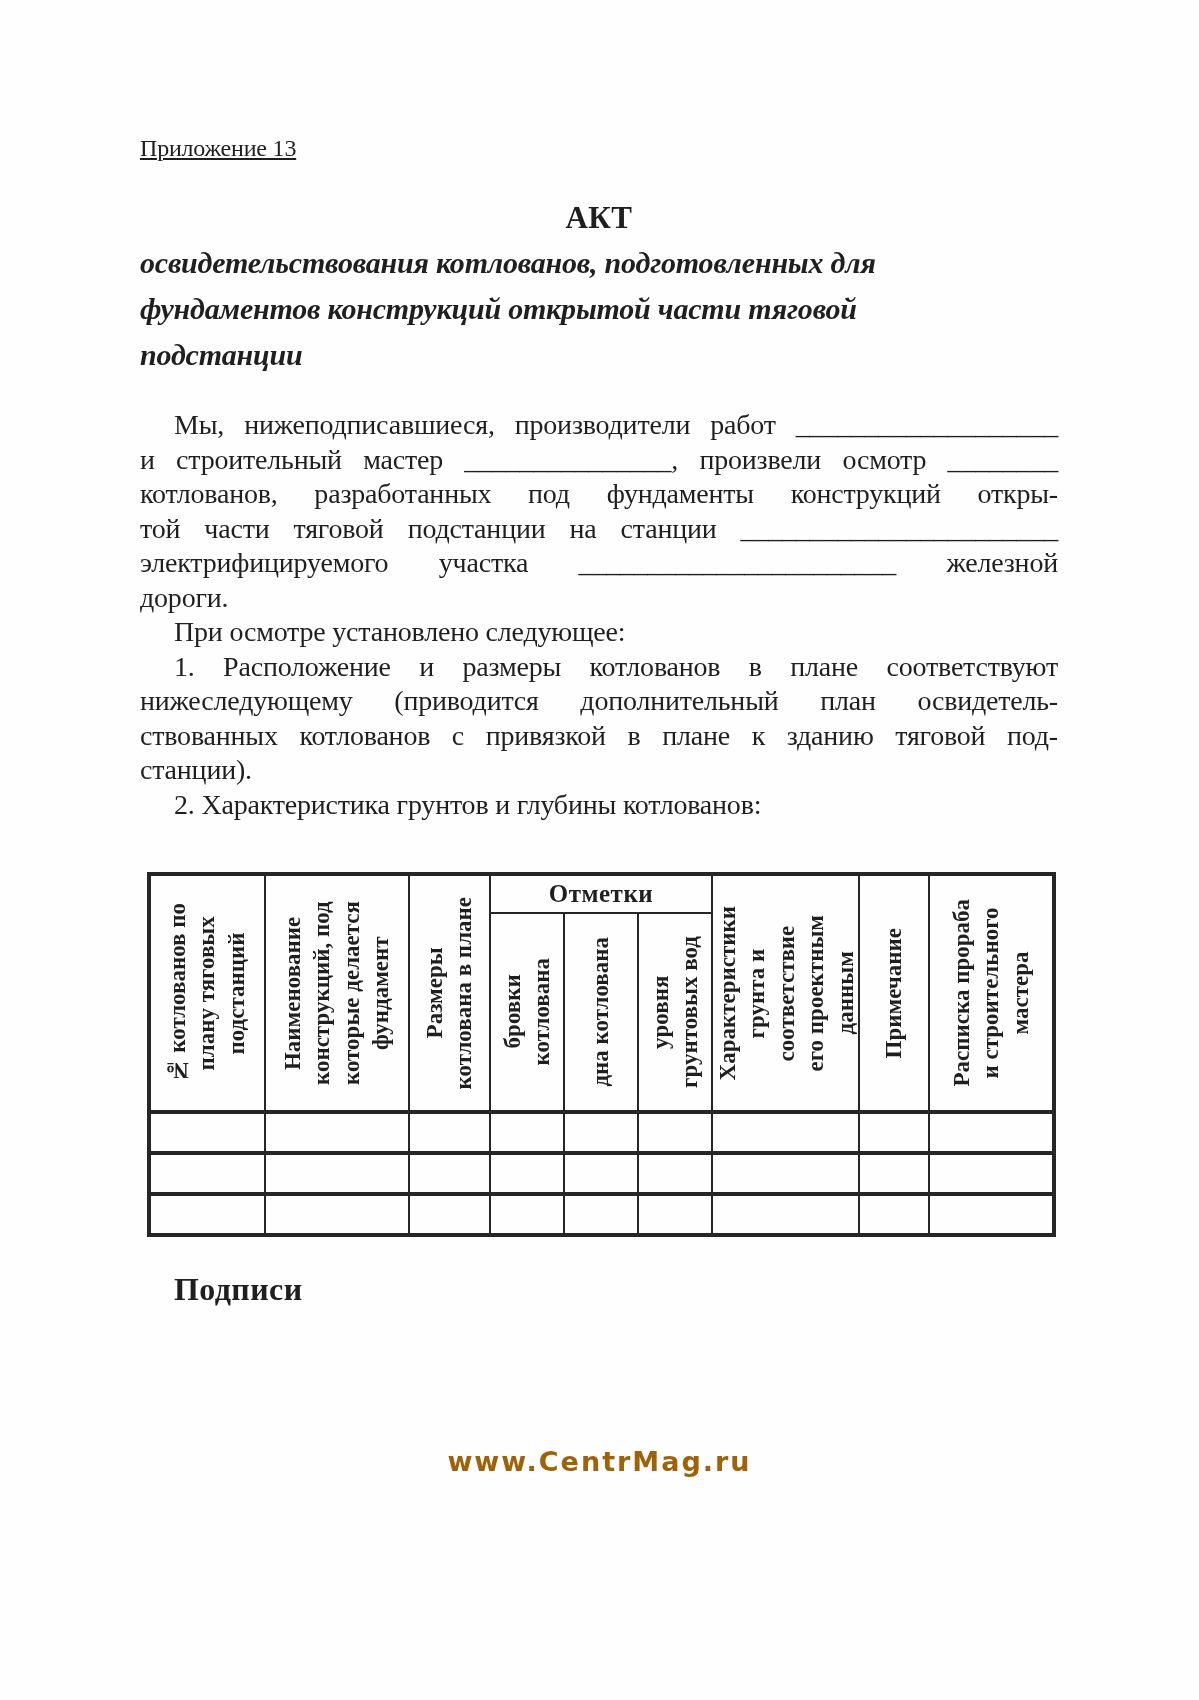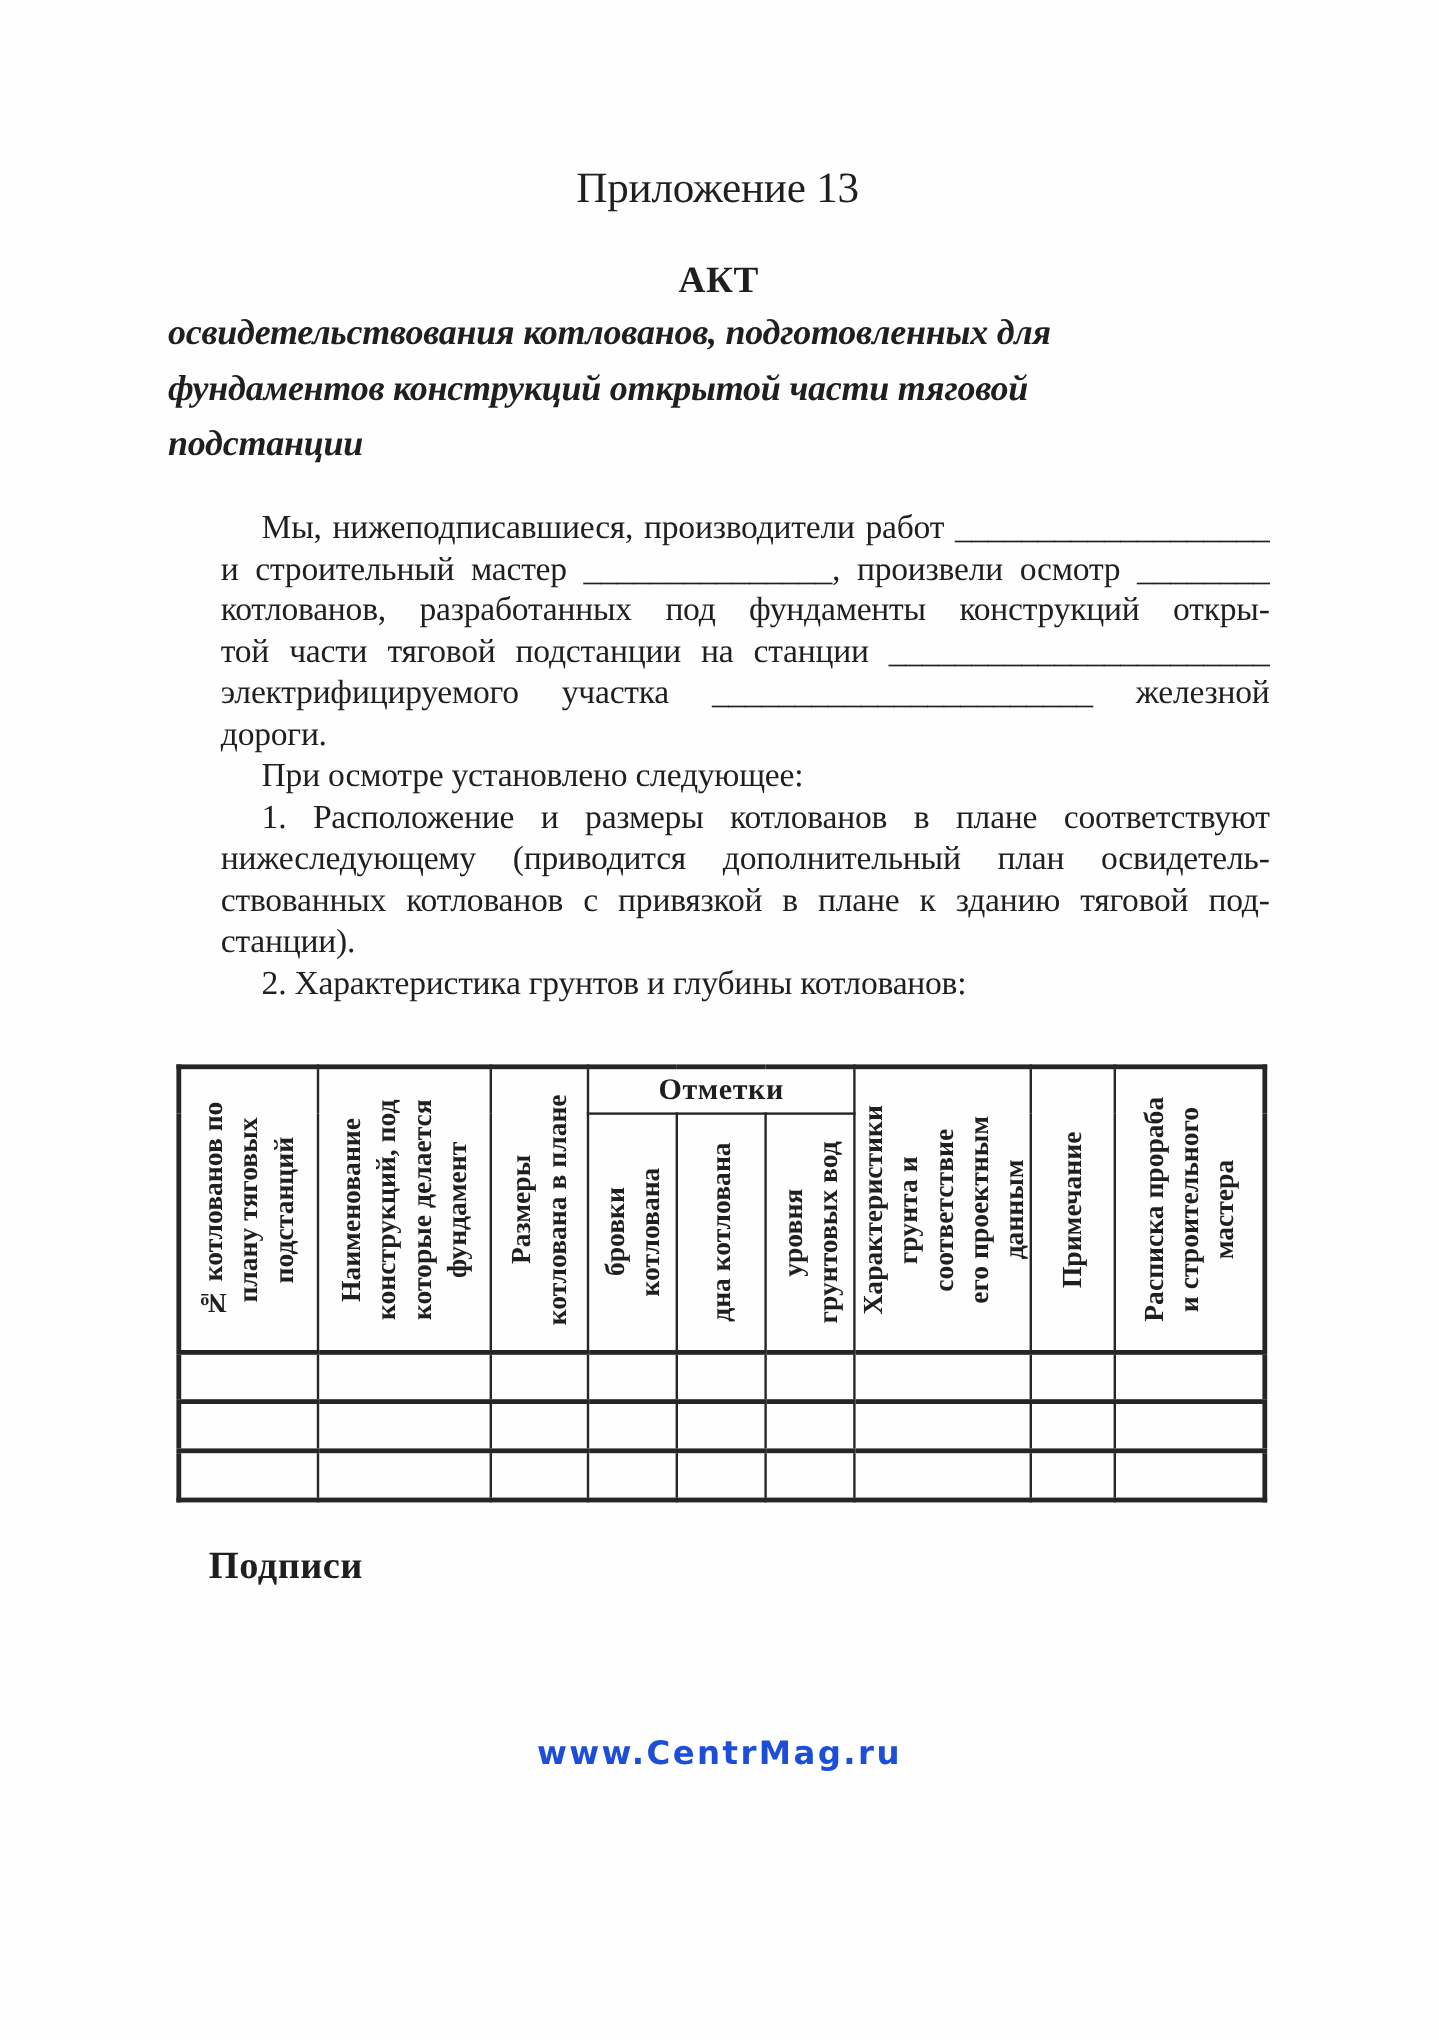--- a/index.html
+++ b/index.html
@@ -3,25 +3,25 @@
 <meta charset="utf-8">
 <style>
   html,body{margin:0;padding:0;}
   body{background:#ffffff;width:1199px;height:1700px;overflow:hidden;}
   .page{
     position:relative;width:1199px;height:1700px;background:#fefefe;
     font-family:"Liberation Serif", serif;color:#1f1f1f;
     letter-spacing:-0.2px;
   }
   .content{position:absolute;left:140px;top:135px;width:918px;}
-  .appendix{text-align:center;font-size:36px;padding-right:2px;}
+  .appendix{text-align:left;font-size:24px;padding-right:2px;text-decoration:underline;}
   .act-title{text-align:center;font-weight:700;font-size:31px;margin-top:38px;letter-spacing:0.5px;}
   .doc-title{ text-align:left;font-weight:700;font-size:30px;line-height:46px;margin-top:4px;font-style:italic;}
   .date-line{margin-top:24px;font-size:28px;text-indent:34px;letter-spacing:0.3px;}
-  .para{margin-top:30px;font-size:28px;line-height:34.5px;margin-left:44px;}
+  .para{margin-top:30px;font-size:28px;line-height:34.5px;}
   .line{white-space:nowrap;}
   .line.fill{white-space:normal;text-align:justify;text-align-last:justify;}
   .line.ind{text-indent:34px;}
   
   .grid-wrap{margin-top:50px;margin-left:7px;}
   table.grid{border-collapse:collapse;table-layout:fixed;width:905px;border:4px solid #262626;}
   table.grid th, table.grid td{border:2px solid #262626;padding:0;}
   tr.group-row th{height:36px;font-size:25px;font-weight:700;letter-spacing:0.5px;}
   tr.sub-row th{height:196px;vertical-align:middle;}
   th.tallhead{vertical-align:middle;}
@@ -165,14 +165,14 @@
               <td></td>
           <td></td>
         </tr>
       </tbody>
         </table>
     </div>
 
     <div class="signatures">Подписи</div>
   </div>
 
-  <div class="watermark" style="color: #1d4ed8;">www.CentrMag.ru</div>
+  <div class="watermark" style="color: #a16207;">www.CentrMag.ru</div>
 </div>
 
 </body></html>

